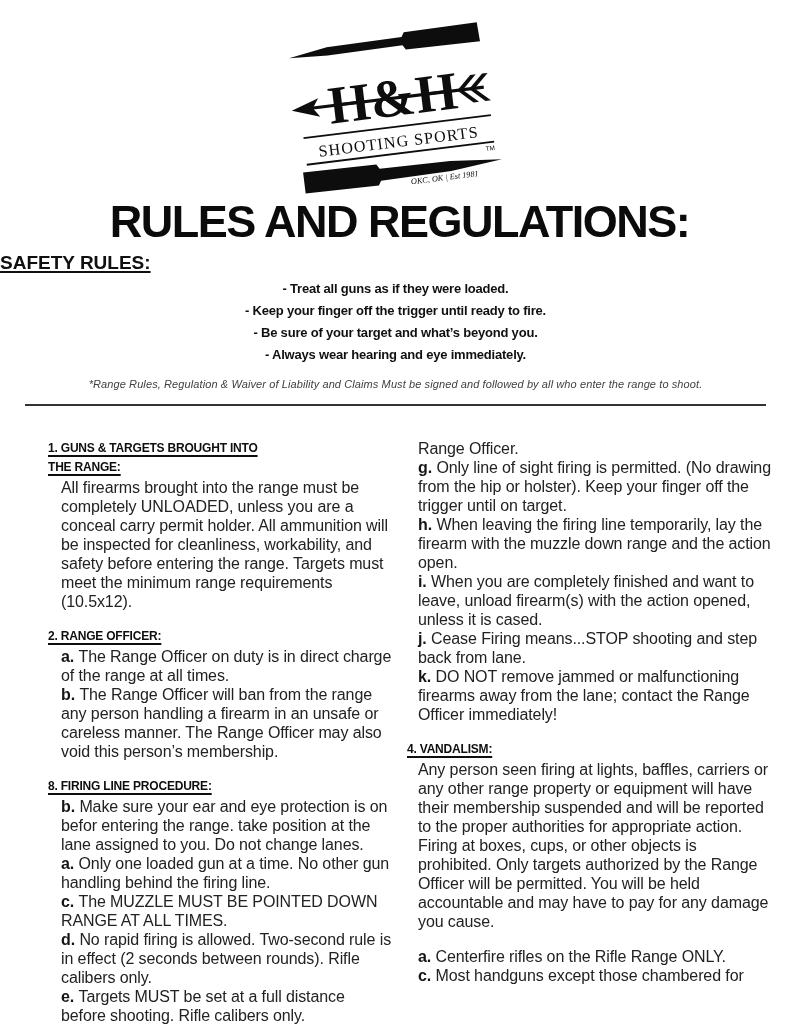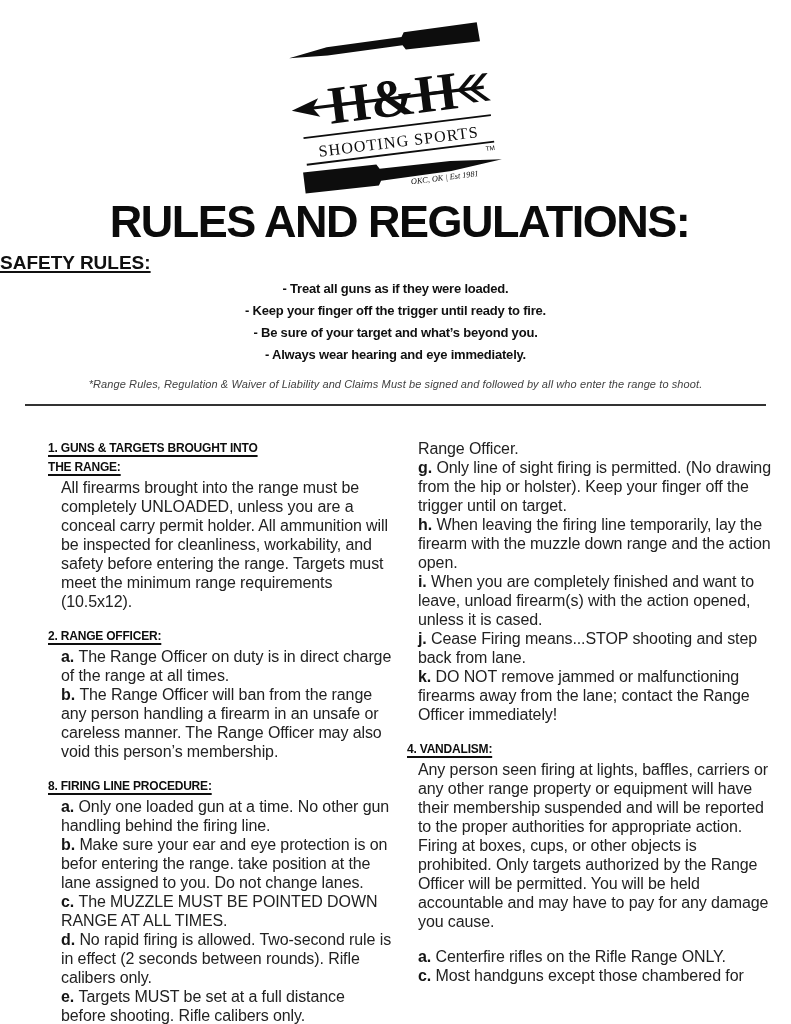--- a/index.html
+++ b/index.html
@@ -105,22 +105,22 @@
         <section class="section">
           <h3>2. RANGE OFFICER:</h3>
           <div class="sec-body">
             <p><b>a. </b>The Range Officer on duty is in direct charge of the range at all times.</p>
             <p><b>b. </b>The Range Officer will ban from the range any person handling a firearm in an unsafe or careless manner. The Range Officer may also void this person’s membership.</p>
           </div>
         </section>
         <section class="section">
           <h3>8. FIRING LINE PROCEDURE:</h3>
           <div class="sec-body">
+            <p><b>b. </b>Make sure your ear and eye protection is on befor entering the range. take position at the lane assigned to you. Do not change lanes.</p>
             <p><b>a. </b>Only one loaded gun at a time. No other gun handling behind the firing line.</p>
-            <p><b>b. </b>Make sure your ear and eye protection is on befor entering the range. take position at the lane assigned to you. Do not change lanes.</p>
             <p><b>c. </b>The MUZZLE MUST BE POINTED DOWN RANGE AT ALL TIMES.</p>
             <p><b>d. </b>No rapid firing is allowed. Two-second rule is in effect (2 seconds between rounds). Rifle calibers only.</p>
             <p><b>e. </b>Targets MUST be set at a full distance before shooting. Rifle calibers only.</p>
             <p><b>f. </b>Shooter must load and unload their own firearms. If a mechanical malfunction occurs, check in with the</p>
           </div>
         </section>
       </div>
     <div class="col-right">
         <section class="section">
           <div class="sec-body">

